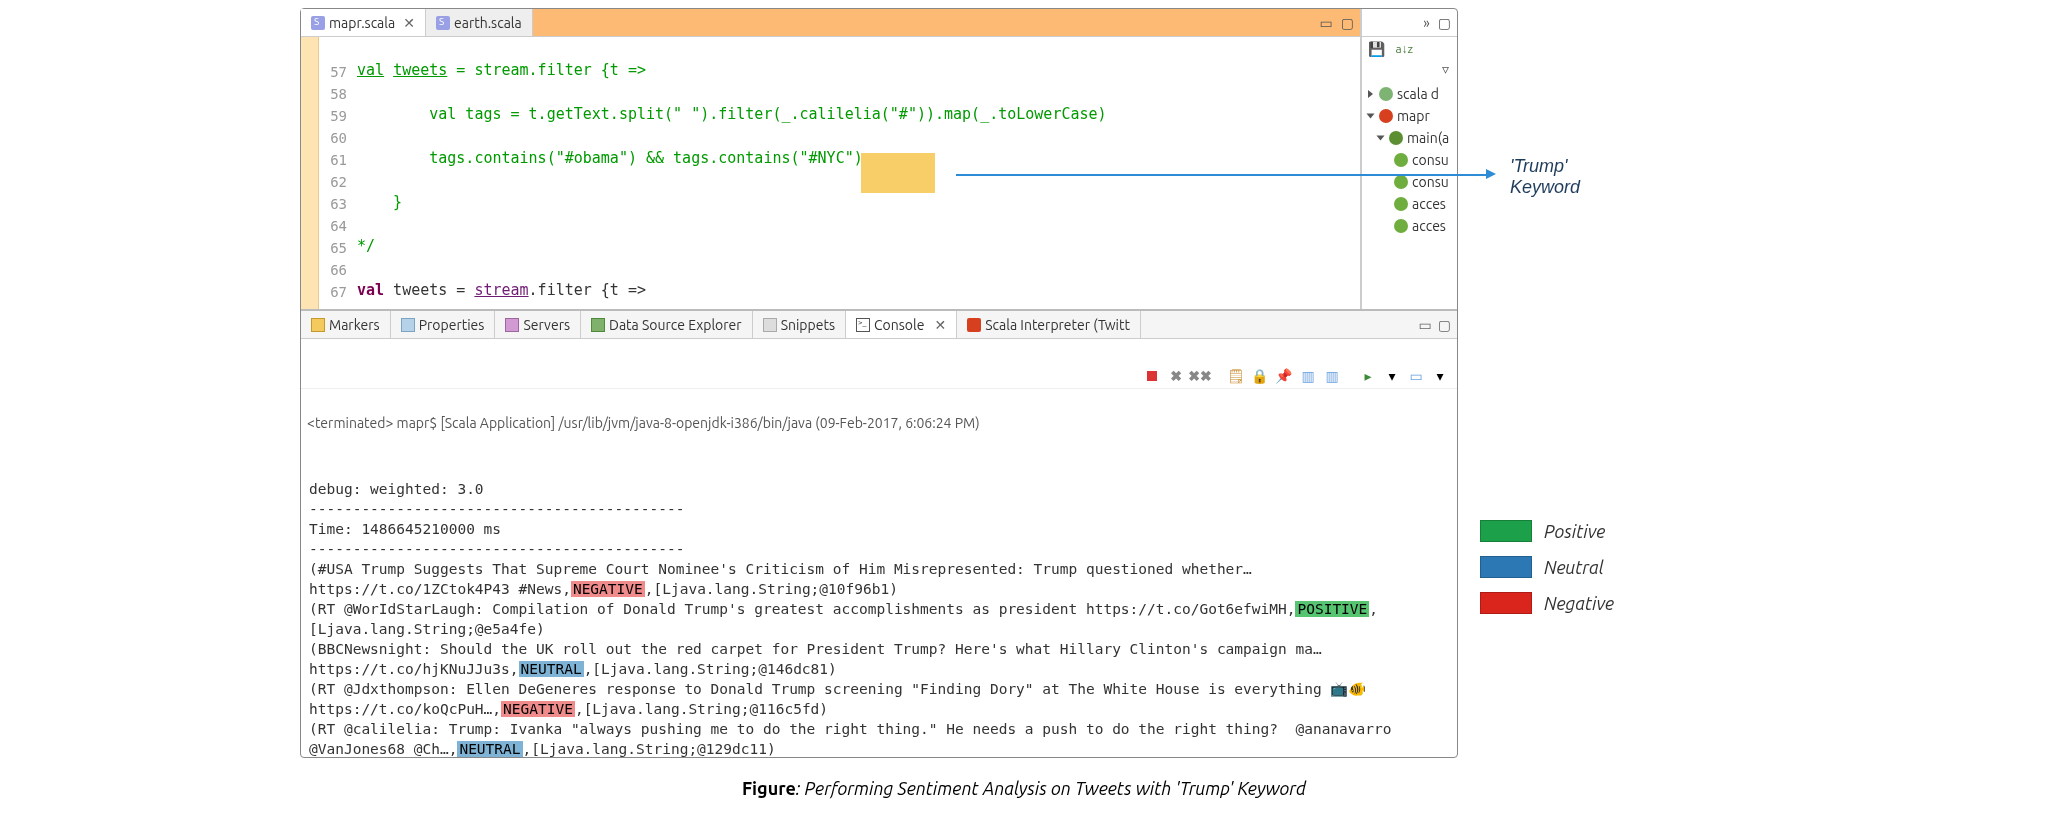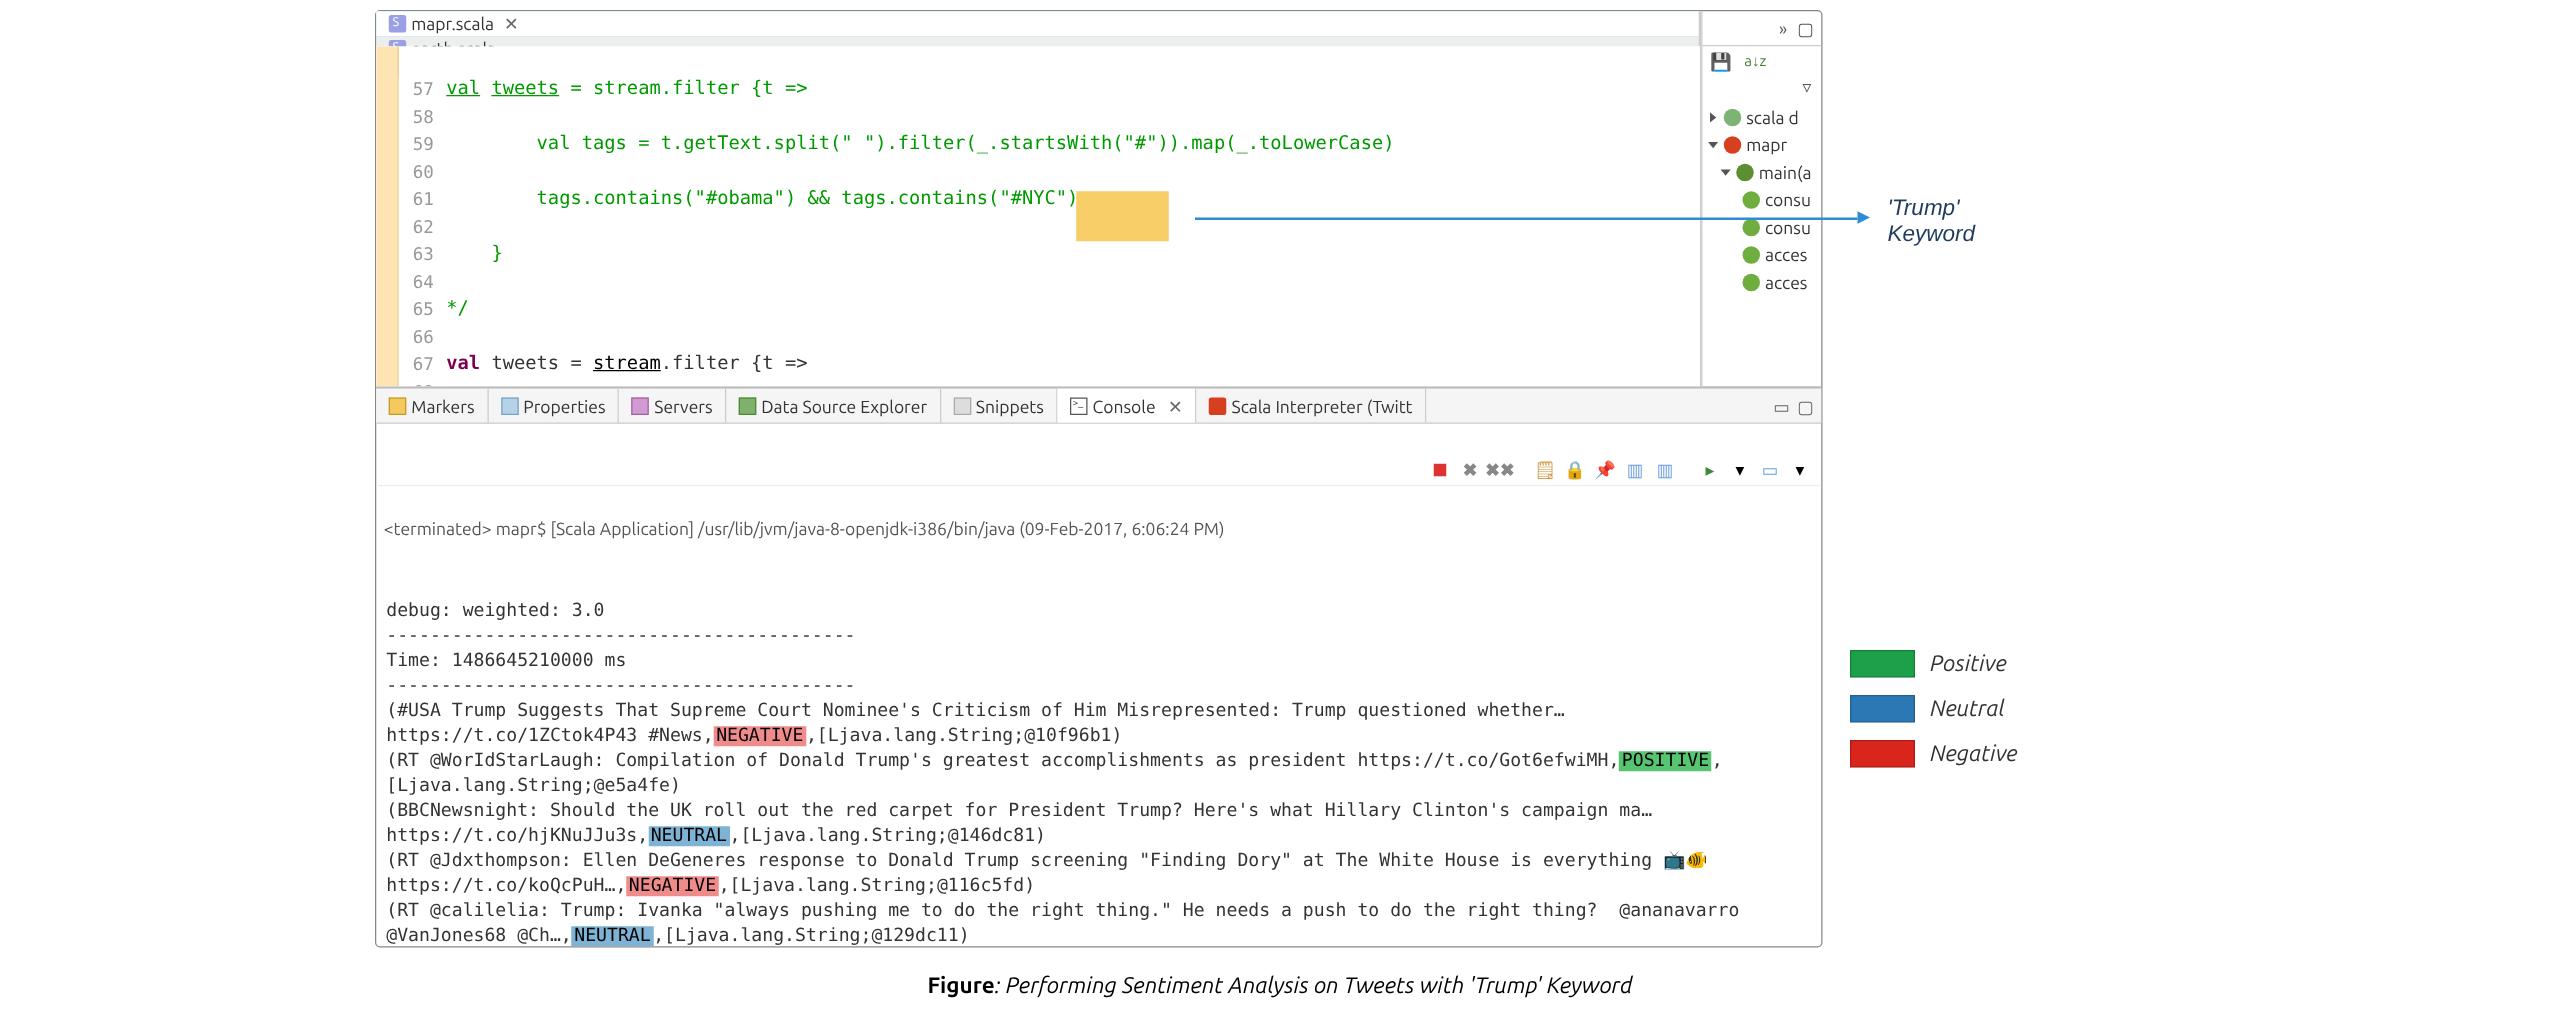--- a/index.html
+++ b/index.html
@@ -18,38 +18,38 @@
     width: 1158px;
     height: 750px;
     border: 1px solid #888;
     background: #ffffff;
     border-radius: 4px;
     display: flex;
     flex-direction: column;
   }
   .top-row { display: flex; height: 300px; }
   .editor-pane { flex: 1; display: flex; flex-direction: column; border-right: 1px solid #ccc; }
-  .tabs { display: flex; height: 28px; border-bottom: 1px solid #ccc; background: #7dd3fc; flex-direction: column; }
+  .tabs { display: flex; align-items: center; height: 28px; border-bottom: 1px solid #ccc; background: #fdba74; }
   .tab {
     display: flex; align-items: center; gap: 4px; padding: 2px 10px;
     height: 100%; border-right: 1px solid #ccc; background: #fff;
     font-size: 14px; color: #333;
   }
   .tab.inactive { background: #eee; }
   .tab-icon { width: 14px; height: 14px; background: #9aa0e6; border-radius: 2px; position: relative; display:inline-block; }
   .tab-icon::after { content:"S"; position:absolute; font-size:10px; color:#fff; left:3px; top:0; }
   .tab-close { margin-left: 4px; color: #666; cursor: pointer; }
   .wtoolbar { margin-left: auto; display:flex; gap:8px; padding-right:6px; color:#555;}
   .wtoolbar span { cursor:pointer; }
   .code-area { flex:1; display:flex; font-family: "DejaVu Sans Mono", Consolas, monospace; font-size:15px; overflow:hidden; background:#fff; position:relative;}
   .marker-col { width:18px; background:#ffe4b3; border-right:1px solid #e6c98c; }
   .gutter { width:34px; background:#fff; color:#999; text-align:right; padding-right:6px; line-height:22px; font-size:14px;margin-top:24px;}
   .code { flex:1; line-height:22px; white-space:pre; color:#5f1f6c; padding-left:4px; position:relative;}
   .code .kw { color:#7b0052; font-weight:bold; }
-  .code .vn { color:#000000; }
+  .code .vn { color:#701a75; }
   .code .cm { color:#009a00; }
   .code .fn { color:#333; }
   .code .und { text-decoration: underline; }
   .highlight-box {
     position:absolute;
     background:#f6c54e;
     opacity:0.85;
     pointer-events:none;
   }
   .outline-pane { width:96px; display:flex; flex-direction:column; border-left:1px solid #ccc;}
@@ -137,21 +137,21 @@
             <div>63</div>
             <div>64</div>
             <div>65</div>
             <div>66</div>
             <div>67</div>
             <div>68</div>
             <div>69</div>
         </div>
         <div class="code">
 <div class="cm"><span class="und">val</span> <span class="und">tweets</span><span> = stream.filter {t =&gt;</span></div>
-<div class="cm"><span>        val tags = t.getText.split(</span><span>" "</span><span>).filter(_.startsWith(</span><span>"#"</span><span>)).map(_.toLowerCase)</span></div>
+<div class="cm"><span>        val tags = t.getText.split(</span><span>" "</span><span>).filter(_.calilelia(</span><span>"#"</span><span>)).map(_.toLowerCase)</span></div>
 <div class="cm"><span>        tags.contains("#obama") &amp;&amp; tags.contains("#NYC")</span></div>
 <div class="cm"><span>    }</span></div>
 <div class="cm"><span>*/</span></div>
 <div><span class="kw">val</span><span class="fn"> tweets = </span><span class="vn und">stream</span><span class="fn">.filter {t =&gt;</span></div>
 
 
 
 
 
 

